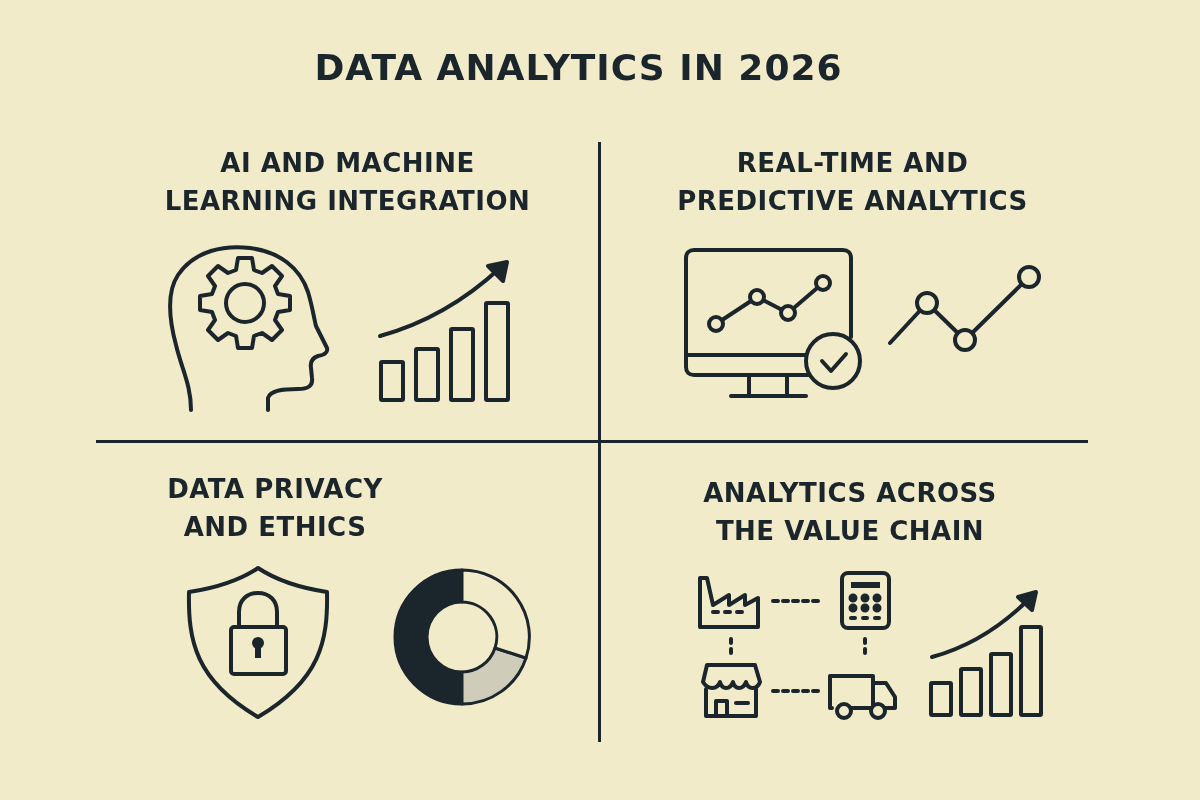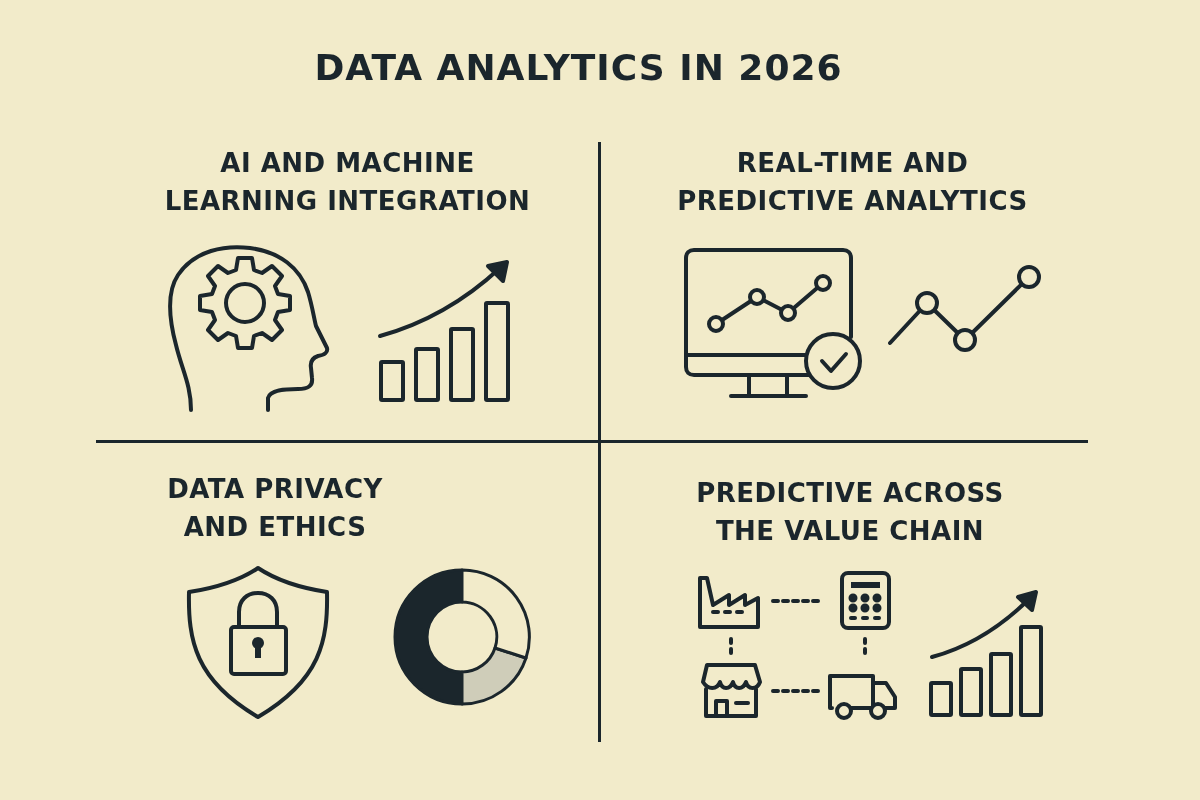--- a/index.html
+++ b/index.html
@@ -32,21 +32,21 @@
 <body>
 
 <div class="title">DATA ANALYTICS IN 2026</div>
 
 <div class="heading h-tl">AI AND MACHINE
 LEARNING INTEGRATION</div>
 <div class="heading h-tr">REAL-TIME AND
 PREDICTIVE ANALYTICS</div>
 <div class="heading h-bl">DATA PRIVACY
 AND ETHICS</div>
-<div class="heading h-br">PREDICTIVE ACROSS
+<div class="heading h-br">ANALYTICS ACROSS
 THE VALUE CHAIN</div>
 
 <div class="divider-v"></div>
 <div class="divider-h"></div>
 
 <svg class="icons" width="1200" height="800" viewBox="0 0 1200 800" fill="none" stroke="#1b262c" stroke-width="4" stroke-linecap="round" stroke-linejoin="round">
 
   <g>
     <path d="M191 410 C191 385 182 370 176 345 C168 315 168 290 178 275 C195 250 225 245 250 248 C280 252 300 268 308 292 C312 305 314 318 316 326 L327 348 C328 352 325 355 318 356 C312 358 310 362 311 368 L312 378 C313 386 308 389 298 389 C285 389 270 390 268 398 L268 410"></path>
     <g>

